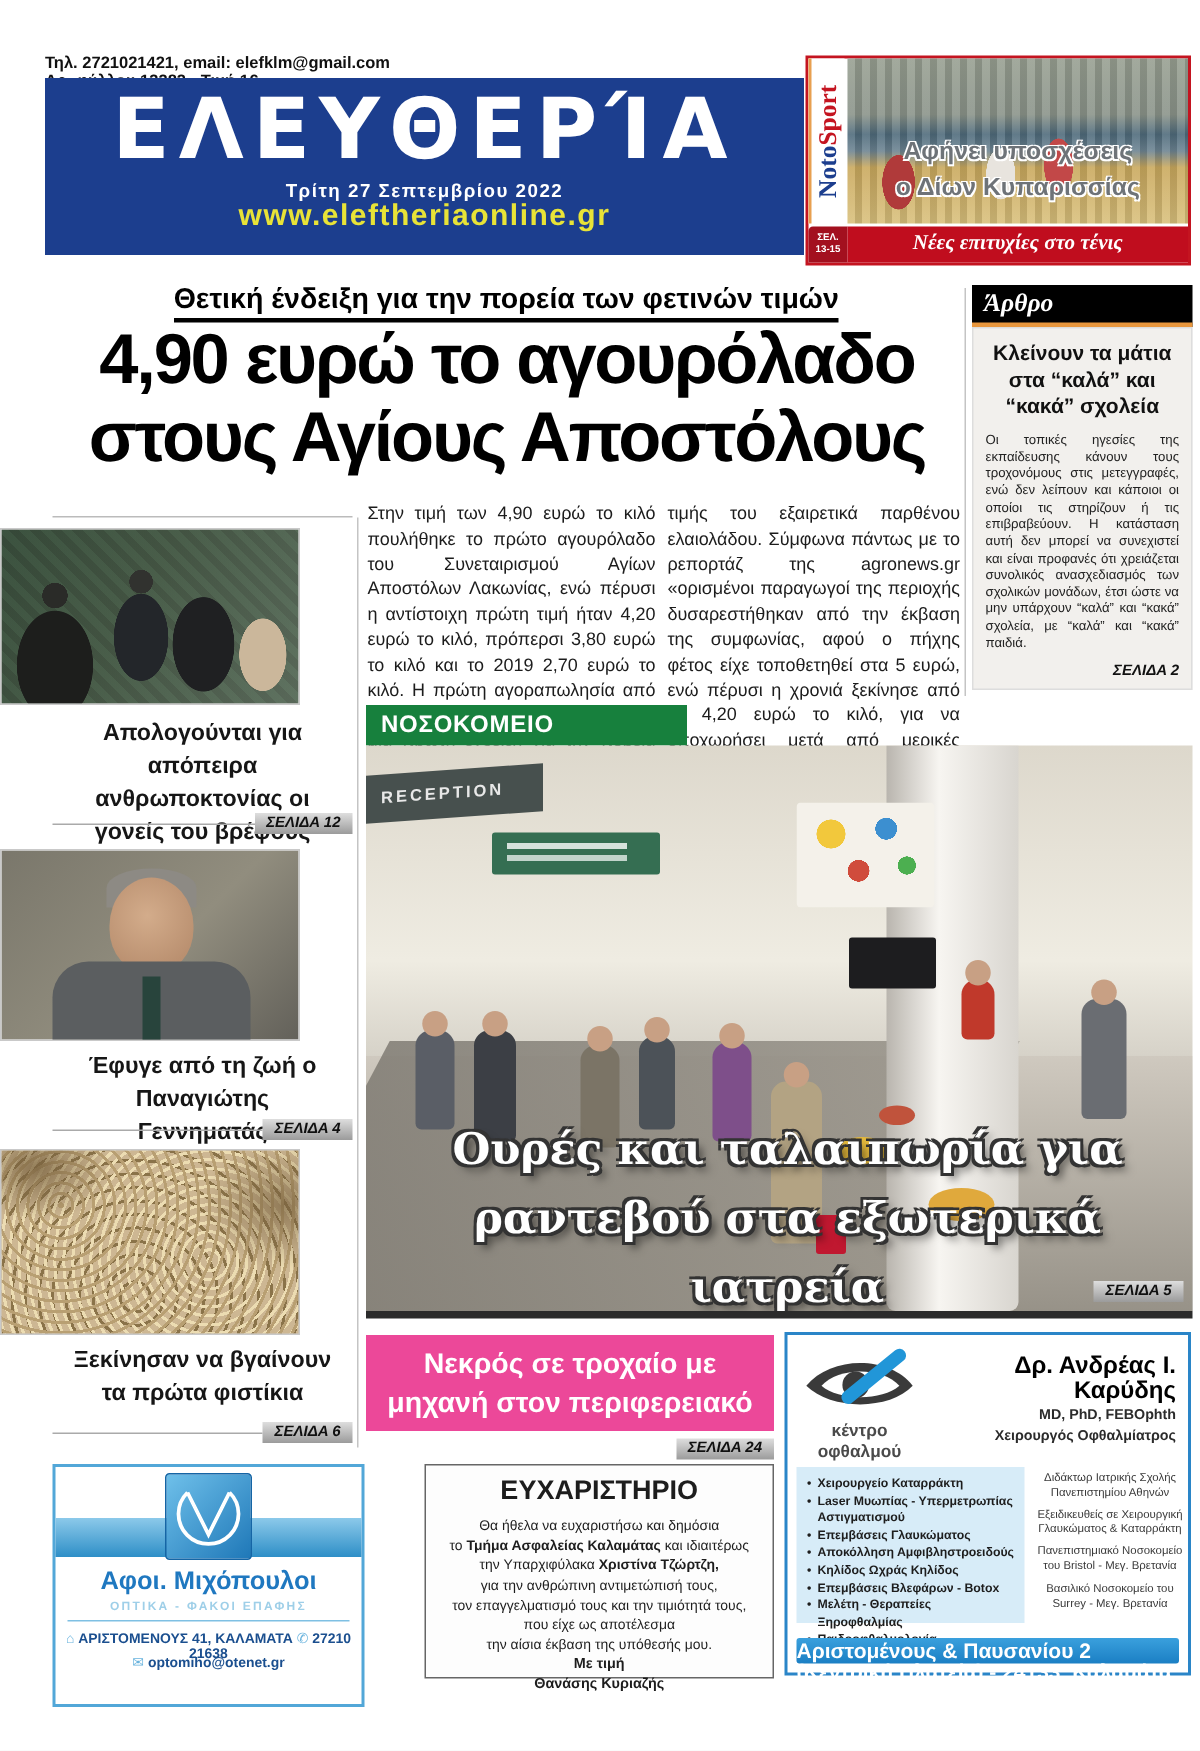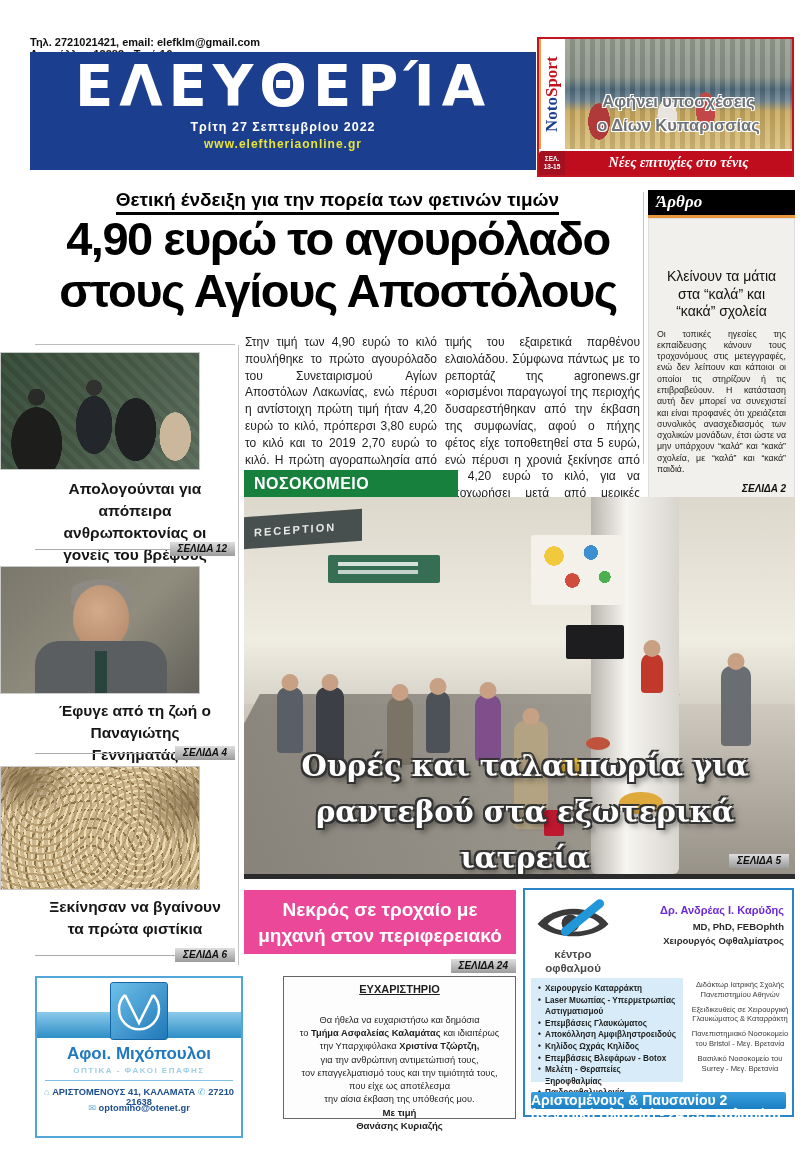--- a/index.html
+++ b/index.html
@@ -6,21 +6,21 @@
   body { background:#e9e9e9; font-family:"Liberation Sans", sans-serif; }
   .sheet { position:relative; width:800px; height:1167px; margin:0 auto; background:#fff; overflow:hidden; }
 
   
   .top-info { position:absolute; left:30px; top:36px; width:500px; display:flex; justify-content:space-between; font-size:11px; font-weight:bold; color:#111;flex-direction:column; }
 
   
   .masthead { position:absolute; left:30px; top:52px; width:506px; height:118px; background:#1c3e8e; text-align:center; }
   .mast-title { margin-top:2px; font-family:"DejaVu Sans", sans-serif; font-weight:bold; color:#fff; font-size:56px; line-height:66px; letter-spacing:6px; text-transform:uppercase; }
   .mast-date { color:#fff; font-weight:bold; font-size:12.5px; line-height:15px; letter-spacing:1px; }
-  .mast-url { color:#e8e337; font-weight:bold; font-size:12px; line-height:18px; letter-spacing:1px; }
+  .mast-url { color:#e8e337; font-weight:bold; font-size:20px; line-height:18px; letter-spacing:1px; }
 
   
   .notosport { position:absolute; left:537px; top:37px; width:257px; height:140px; border:2px solid #c41420; background:#fff; }
   .ns-strip { position:absolute; left:0; top:0; bottom:26px; width:24px; background:#fff; border-right:2px solid #e8a050; writing-mode:vertical-rl; transform:rotate(180deg); text-align:center; font-family:"Liberation Serif", serif; font-weight:bold; font-size:17px; line-height:22px; }
   .ns-noto { color:#1c3e8e; } .ns-sport { color:#c41420; }
   .ns-photo { position:absolute; left:26px; right:0; top:0; bottom:26px; overflow:hidden;
     background:
       radial-gradient(18px 30px at 15% 75%, #b03a3a 60%, transparent 61%),
       radial-gradient(16px 28px at 45% 70%, #e8e4de 60%, transparent 61%),
       radial-gradient(16px 30px at 62% 65%, #c24848 60%, transparent 61%),
@@ -37,21 +37,21 @@
   .kicker { display:inline-block; font-size:19px; font-weight:bold; color:#000; border-bottom:3px solid #000; padding-bottom:1px; }
   .headline { position:absolute; left:18px; top:213px; width:640px; text-align:center; font-weight:bold; color:#000; font-size:47px; line-height:52px; letter-spacing:-1.5px; }
   .bodycol { position:absolute; top:334px; font-size:12px; line-height:16.8px; text-align:justify; color:#1c1c1c; }
   .bodycol.c1 { left:245px; width:192px; }
   .bodycol.c2 { left:445px; width:195px; }
 
   
   .opinion { position:absolute; left:648px; top:190px; width:147px; }
   .opinion-header { background:#000; color:#fff; font-family:"Liberation Serif", serif; font-style:italic; font-weight:bold; font-size:17px; padding:2px 0 3px 8px; border-bottom:3px solid #e8963c; }
   .opinion-body { background:#f2f0ed; border:1px solid #ddd; padding:8px 8px 6px; }
-  .opinion-title { font-weight:normal; font-size:14px; line-height:17.5px; text-align:center; color:#111;margin-top:41px; }
+  .opinion-title { font-weight:bold; font-size:14px; line-height:17.5px; text-align:center; color:#111; }
   .opinion-text { margin-top:8px; font-size:8.8px; line-height:11.3px; text-align:justify; color:#222; }
   .opinion-page { margin-top:8px; text-align:right; font-weight:bold; font-style:italic; font-size:10px; color:#111; }
 
   
   .vrule { position:absolute; background:#c4c4c4; width:1px; }
   .hrule { position:absolute; background:#bbb; height:1px; }
 
   
   .side-item { position:absolute; left:35px; width:200px; }
   .photo { border:1px solid #c9c9c9; }
@@ -110,41 +110,41 @@
   .hosp-overlay { position:absolute; left:0; right:0; top:246px; text-align:center; font-family:"DejaVu Serif", serif; font-weight:bold; font-size:29px; line-height:46px; color:#fff;
     text-shadow:2px 2px 0 #333,-2px -2px 0 #333,2px -2px 0 #333,-2px 2px 0 #333,4px 4px 6px rgba(0,0,0,.55);margin-left:11px; }
   .hosp-badge { position:absolute; right:6px; bottom:6px; }
 
   
   .accident { position:absolute; left:244px; top:890px; width:272px; height:64px; background:#ec4899; color:#fff; text-align:center; font-weight:bold; font-size:19px; line-height:26px; padding-top:7px; }
   .accident-badge-row { position:absolute; left:244px; top:955px; width:272px; text-align:right; }
 
   
   .thanks { position:absolute; left:283px; top:976px; width:233px; height:143px; border:1px solid #666; background:#fdfdfd; text-align:center; padding-top:6px; color:#1d1d1d; }
-  .thanks-title { font-weight:bold; font-size:11px; text-decoration:underline; margin-bottom:19px; }
+  .thanks-title { font-weight:bold; font-size:18px; margin-bottom:7px; }
   .thanks-line { font-size:9.3px; line-height:13.2px; }
   .thanks b { font-weight:bold; }
   .thanks-sign { font-weight:bold; font-size:9.6px; line-height:13px; }
 
   
   .optical { position:absolute; left:35px; top:976px; width:208px; height:162px; border:2px solid #52a7d8; background:#fff; }
   .opt-band { position:absolute; left:0; right:0; top:34px; height:26px; background:linear-gradient(180deg,#8cc9ea,#2e8fc7); }
   .opt-logo { position:absolute; left:50%; top:4px; transform:translateX(-50%); width:58px; height:58px; background:linear-gradient(135deg,#6fc0ea,#1f78b8); border:1px solid #1565a5; border-radius:3px; }
   .opt-brand { position:absolute; left:0; right:0; top:66px; text-align:center; color:#1f78c0; font-weight:bold; font-size:17px; }
   .opt-tagline { position:absolute; left:0; right:0; top:88px; text-align:center; color:#9ecfe8; font-weight:bold; font-size:8px; letter-spacing:1.5px; }
   .opt-div { position:absolute; left:8px; right:8px; top:102px; height:1px; background:#7fc0e3; }
   .opt-line { position:absolute; left:0; right:0; text-align:center; color:#1b4f8f; font-weight:bold; font-size:9.3px; }
   .opt-icon { color:#6ab4de; font-weight:normal; }
 
   
   .eyead { position:absolute; left:523px; top:888px; width:271px; height:229px; border:2px solid #2a85c8; background:#fff; }
   .eye-logo { position:absolute; left:10px; top:8px; }
   .eye-caption { position:absolute; left:0; top:58px; width:96px; text-align:center; font-weight:bold; font-size:11.5px; line-height:13.5px; color:#4a4a4a; }
   .eye-title { position:absolute; right:8px; top:12px; width:168px; text-align:right; }
-  .eye-name { color:#6d28d9; font-weight:bold; font-size:11px; line-height:17px; }
+  .eye-name { color:#000000; font-weight:bold; font-size:16px; line-height:17px; }
   .eye-creds { color:#2b2b2b; font-weight:bold; font-size:9.5px; line-height:12px; margin-top:2px; }
   .eye-services { position:absolute; left:6px; top:88px; width:152px; height:104px; background:#d7ecf8; padding:5px 4px 4px 7px; list-style:none; }
   .eye-services li { position:relative; padding-left:7px; font-size:8.2px; font-weight:bold; color:#1d1d1d; line-height:11.6px; }
   .eye-services li::before { content:"•"; position:absolute; left:0; }
   .eye-quals { position:absolute; left:166px; top:90px; width:98px; }
   .eye-quals p { font-size:7.6px; line-height:9.8px; color:#3a3a3a; margin-bottom:5px;text-align:center; }
   .eye-footer { position:absolute; left:6px; right:6px; bottom:6px; height:17px; background:linear-gradient(180deg,#3aa0dd,#1b7fc4); border-radius:2px; color:#fff; font-weight:bold; font-size:14px; line-height:14px; text-align:left; padding-top:1px; }
 </style>
 </head>
 <body>

